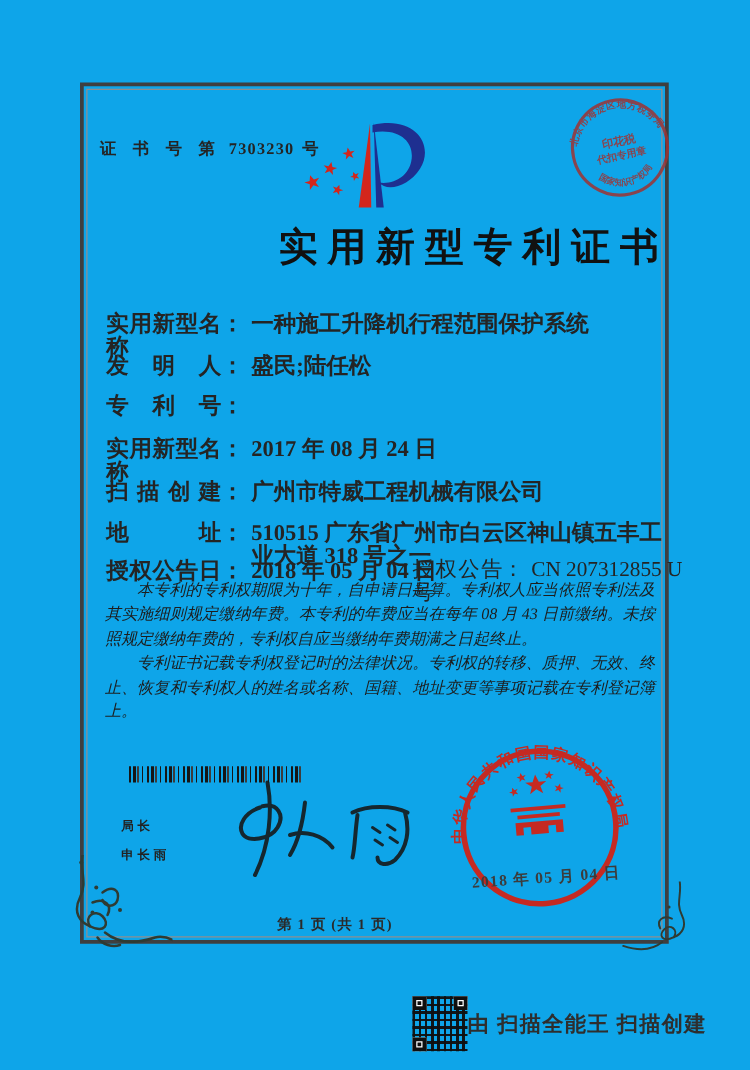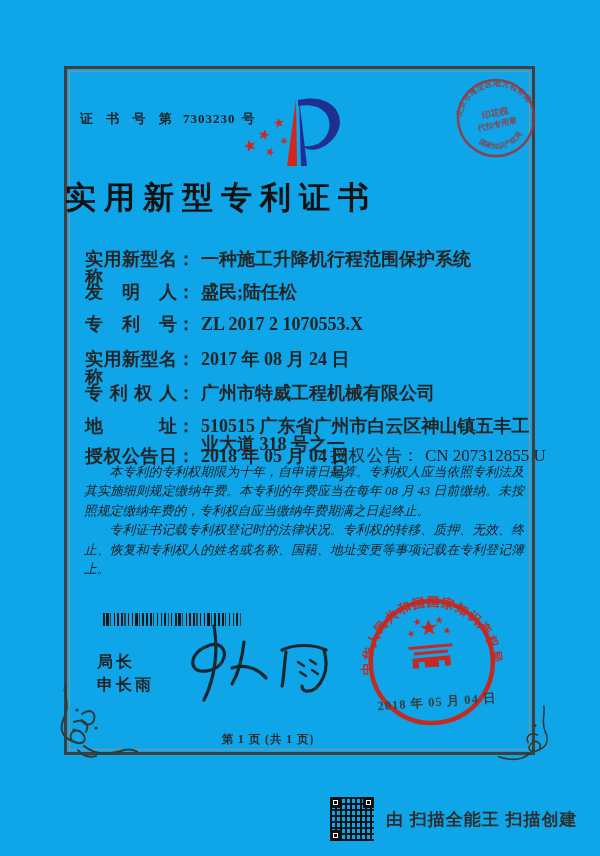--- a/index.html
+++ b/index.html
@@ -13,21 +13,21 @@
   .frame-inner{position:absolute;left:2px;top:2px;right:2px;bottom:2px;
                border:1px solid #8f8f8f;}
 
   .cert-no{position:absolute;left:80px;top:110px;font-size:13px;font-weight:700;
            color:#242424;white-space:nowrap;}
   .cert-no .sp{letter-spacing:5px;}
   .cert-no .num{letter-spacing:1px;padding:0 3px;}
 
   .logo{position:absolute;left:238px;top:94px;}
 
-  .title{position:absolute;left:65px;top:177px;width:470px;text-align:left;
+  .title{position:absolute;left:65px;top:177px;width:470px;text-align:right;
          font-size:31px;font-weight:700;letter-spacing:8px;color:#111;}
 
   
   .frow{position:absolute;left:85px;font-size:18px;font-weight:700;color:#242424;
         display:flex;align-items:flex-start;line-height:18px;}
   .f-label{display:inline-block;width:92px;text-align-last:justify;text-align:justify;}
   .f-colon{display:inline-block;margin-right:6px;}
   .f-value{display:inline-block;max-width:338px;}
   .frow.r1{top:250px}.frow.r2{top:283px}.frow.r3{top:315px}
   .frow.r4{top:350px}.frow.r5{top:384px}.frow.r6{top:417px}
@@ -40,21 +40,21 @@
          line-height:19.4px;font-style:italic;color:#1d1d1d;text-align:justify;}
   .paras p{margin:0;text-indent:2em;}
 
   .barcode{position:absolute;left:103px;top:613px;width:139px;height:13px;
            background:repeating-linear-gradient(90deg,
              #161616 0 1.6px,transparent 1.6px 3.4px,
              #161616 3.4px 5.8px,transparent 5.8px 7px,
              #3c3c3c 7px 8.2px,transparent 8.2px 10.6px,
              #161616 10.6px 11.8px,transparent 11.8px 14.4px);}
 
-  .signer{position:absolute;left:97px;top:650px;font-size:16px;font-weight:700;
+  .signer{position:absolute;left:97px;top:650px;font-size:10px;font-weight:700;
           letter-spacing:3px;color:#222;line-height:23px;}
   .signature{position:absolute;left:178px;top:620px;}
 
   .page-footer{position:absolute;left:65px;top:732px;width:406px;text-align:center;
                font-size:11.5px;font-weight:700;letter-spacing:1px;color:#2a2a2a;}
 
   .seal-main{position:absolute;left:357px;top:590px;transform:rotate(-5deg);opacity:.95;}
   .seal-date{position:absolute;left:352px;top:694px;width:170px;text-align:center;
              transform:rotate(-4deg);font-size:12.5px;font-weight:700;color:#3c3c3c;
              letter-spacing:1px;}
@@ -66,21 +66,21 @@
 
   
   .scan-footer{position:absolute;left:330px;top:797px;display:flex;align-items:center;}
   .qr{width:44px;height:44px;position:relative;background:
         repeating-linear-gradient(90deg,rgba(15,15,15,.95) 0 2px,transparent 2px 5px),
         repeating-linear-gradient(0deg,rgba(15,15,15,.95) 0 2px,transparent 2px 6px);}
   .qr .finder{position:absolute;width:11px;height:11px;border:3px solid #0f0f0f;
               background:#fff;box-sizing:border-box;}
   .qr .finder.tl{left:0;top:0}.qr .finder.tr{right:0;top:0}.qr .finder.bl{left:0;bottom:0}
   .qr .finder::after{content:"";position:absolute;left:1px;top:1px;width:3px;height:3px;background:#0f0f0f;}
-  .scan-text{margin-left:12px;font-family:"Liberation Sans","DejaVu Sans",sans-serif;
+  .scan-text{font-family:"Liberation Sans","DejaVu Sans",sans-serif;
              font-size:17px;font-weight:600;color:#2e2e2e;letter-spacing:1px;}
 </style>
 </head>
 <body>
 
 <div class="page">
 
   <div class="frame-outer">
     <div class="frame-inner"></div>
   </div>
@@ -113,29 +113,28 @@
       <span class="f-value">一种施工升降机行程范围保护系统</span>
   </div>
   <div class="frow r2">
     <span class="f-label">发明人</span>
       <span class="f-colon">：</span>
       <span class="f-value">盛民;陆任松</span>
   </div>
   <div class="frow r3">
     <span class="f-label">专利号</span>
       <span class="f-colon">：</span>
-      <span class="f-value">ZL 2017 2 1070553.X</span>
   </div>
   <div class="frow r4">
     <span class="f-label">实用新型名称</span>
       <span class="f-colon">：</span>
       <span class="f-value">2017 年 08 月 24 日</span>
   </div>
   <div class="frow r5">
-    <span class="f-label">专利权人</span>
+    <span class="f-label">扫描创建</span>
       <span class="f-colon">：</span>
       <span class="f-value">广州市特威工程机械有限公司</span>
   </div>
   <div class="frow r6">
     <span class="f-label">地址</span>
       <span class="f-colon">：</span>
       <span class="f-value">510515 广东省广州市白云区神山镇五丰工业大道 318 号之一</span>
   </div>
   <div class="frow grant">
     <span class="f-label">授权公告日</span>

